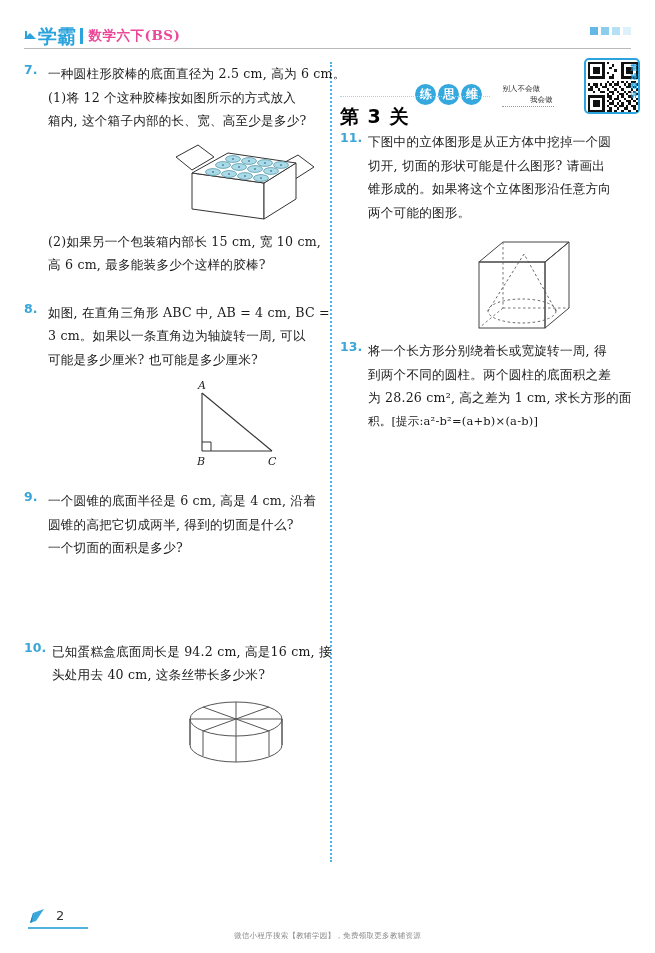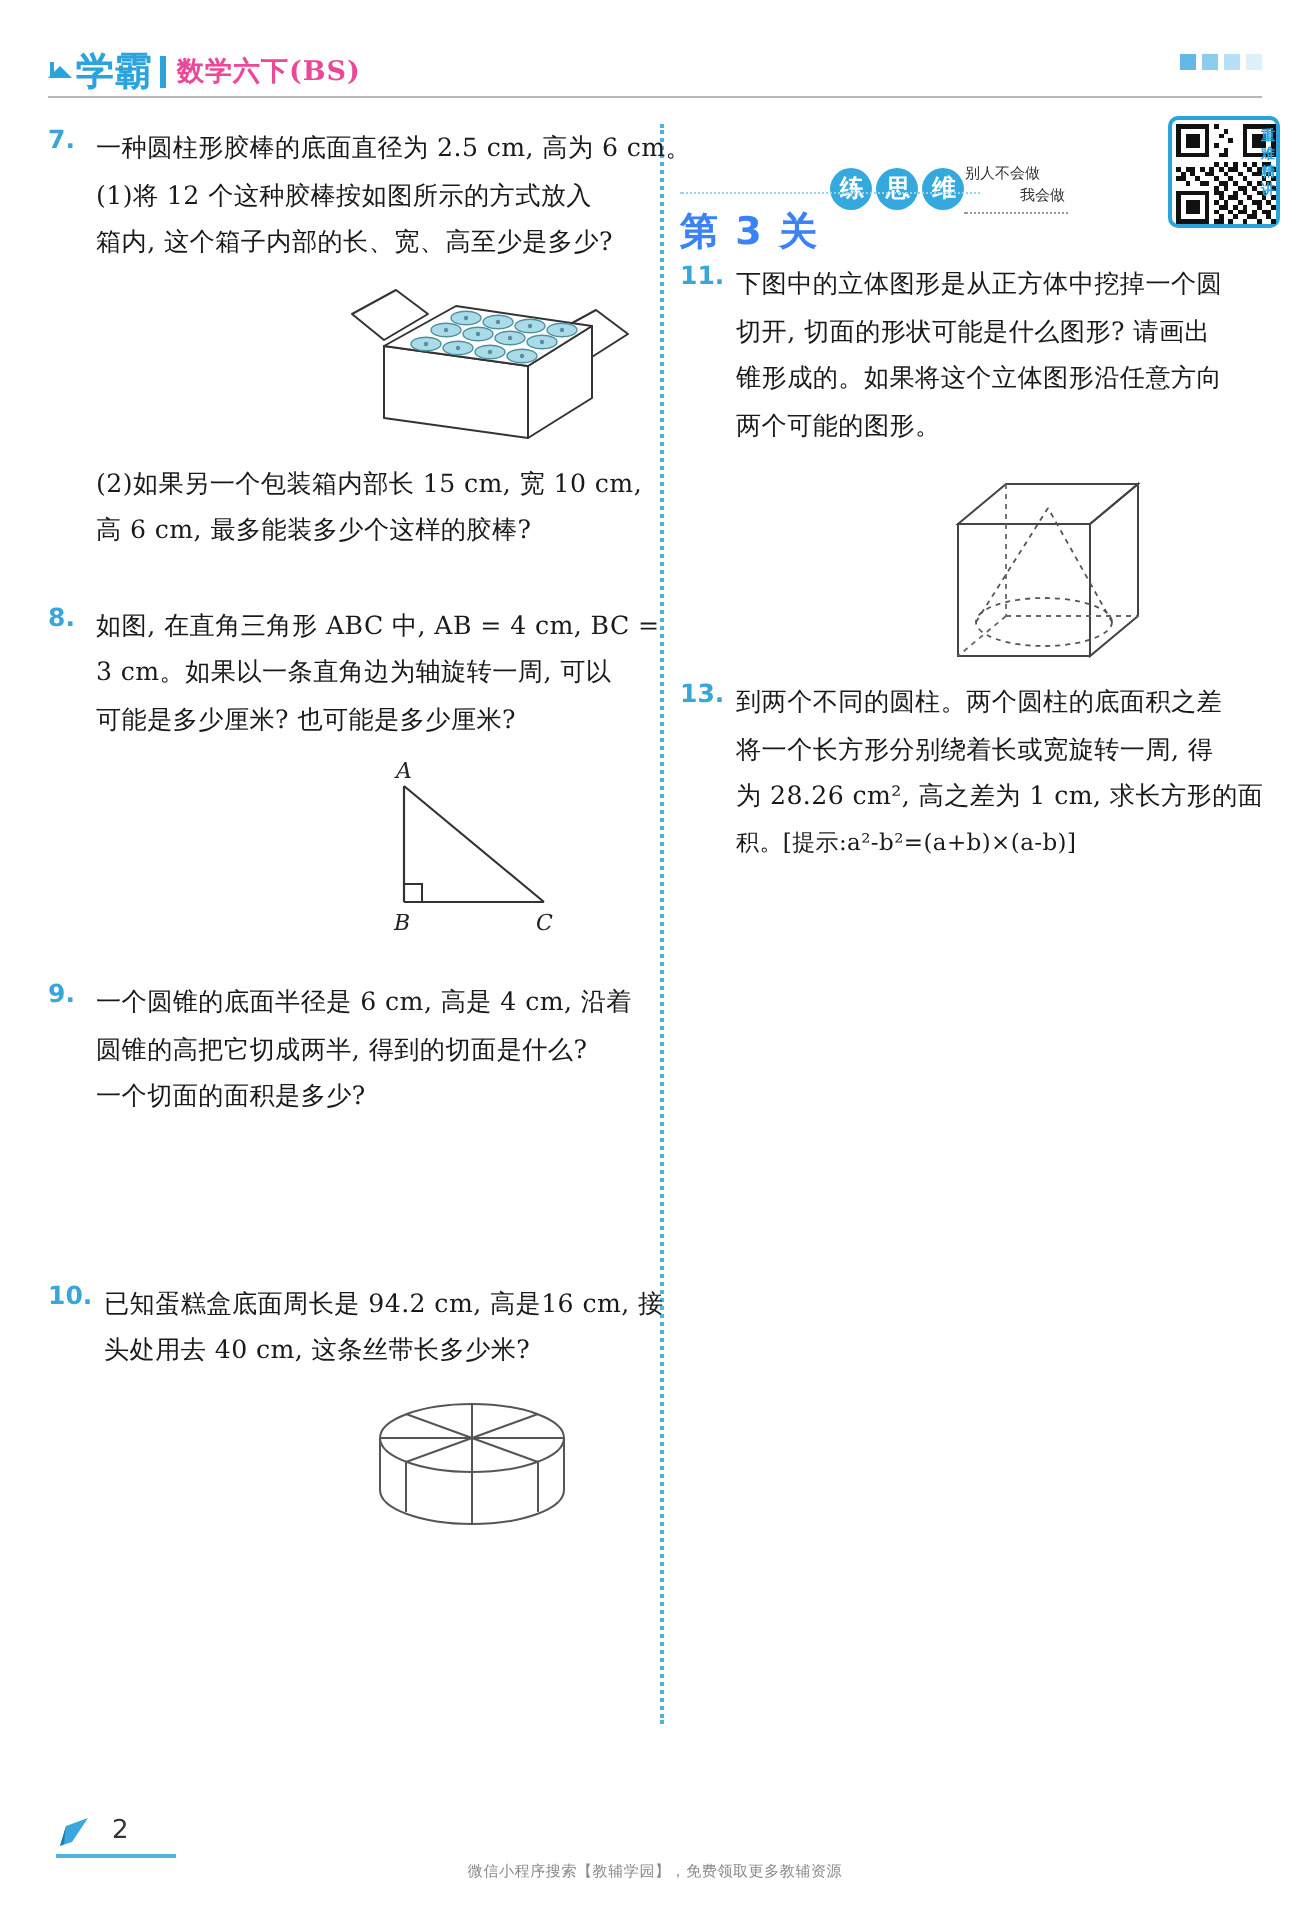--- a/index.html
+++ b/index.html
@@ -68,34 +68,34 @@
     letter-spacing:.2px;
     white-space:nowrap;
   }
   .sm{font-size:11.5px;}
 
   
   .banner{position:relative;height:50px;margin-bottom:4px;}
   .banner-main{display:flex;align-items:center;}
   .guan{
     font-family:"DejaVu Sans","Liberation Sans",sans-serif;
-    font-size:19px;font-weight:bold;color:#3b82f6;letter-spacing:1px;
+    font-size:19px;font-weight:bold;color:#000000;letter-spacing:1px;
     line-height:22px;
     margin-top:43px;
   }
   .bubbles{display:flex;gap:2px;margin-left:6px;}
   .bub{
     width:21px;height:21px;border-radius:50%;
     background:#35a8de;color:#fff;
     font-family:"DejaVu Sans","Liberation Sans",sans-serif;
     font-size:12px;font-weight:bold;
     display:flex;align-items:center;justify-content:center;
   }
-  .slogan{margin-left:0;font-size:7.5px;line-height:11px;color:#333;
-    font-family:Liberation Mono, monospace;}
+  .slogan{margin-left:20px;font-size:7.5px;line-height:11px;color:#333;
+    font-family:Liberation Serif, serif;}
   .slogan div:nth-child(2){text-align:right;padding-right:2px;}
   .slogan .dots{border-bottom:1px dotted #999;width:52px;margin-top:1px;}
   .banner-dots{position:absolute;left:0;top:34px;width:150px;border-bottom:1.5px dotted #9bd4ee;}
 
   .qr{position:absolute;right:0;top:-4px;width:56px;height:56px;
       border:2px solid #2ba3dd;border-radius:5px;background:#fff;
       padding:2px;box-sizing:border-box;}
   .qr svg{display:block;}
   .qr-side{
     position:absolute;right:1px;top:2px;width:10px;
@@ -439,22 +439,22 @@
           <line x1="23" y1="77" x2="59" y2="20"></line>
           <line x1="91" y1="77" x2="59" y2="20"></line>
         </g>
       </svg>
     </div>
 
 
     <div class="prob">
       <div class="num wide">13.</div>
       <div class="body wide">
+        <div class="ln">将一个长方形分别绕着长或宽旋转一周, 得</div>
         <div class="ln">到两个不同的圆柱。两个圆柱的底面积之差</div>
-        <div class="ln">将一个长方形分别绕着长或宽旋转一周, 得</div>
         <div class="ln">为 28.26 cm², 高之差为 1 cm, 求长方形的面</div>
         <div class="ln sm">积。[提示:a²-b²=(a+b)×(a-b)]</div>
       </div>
     </div>
 
   </div>
 
   <div class="footer">
 
     <div class="pagenum">

